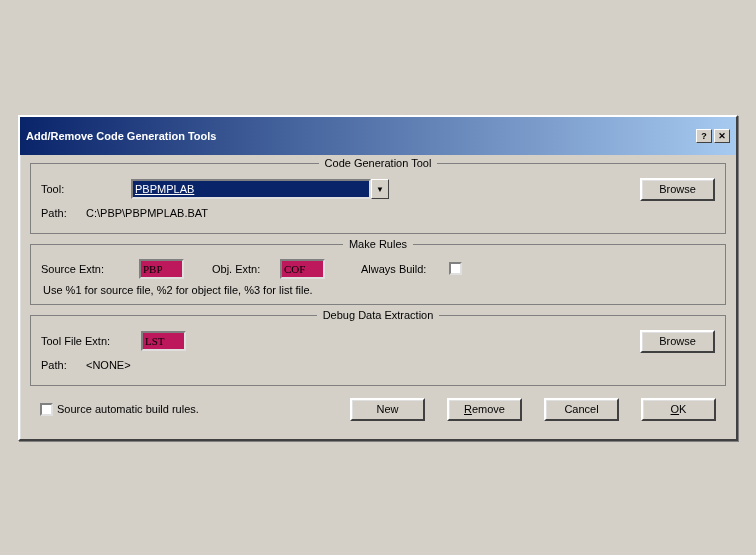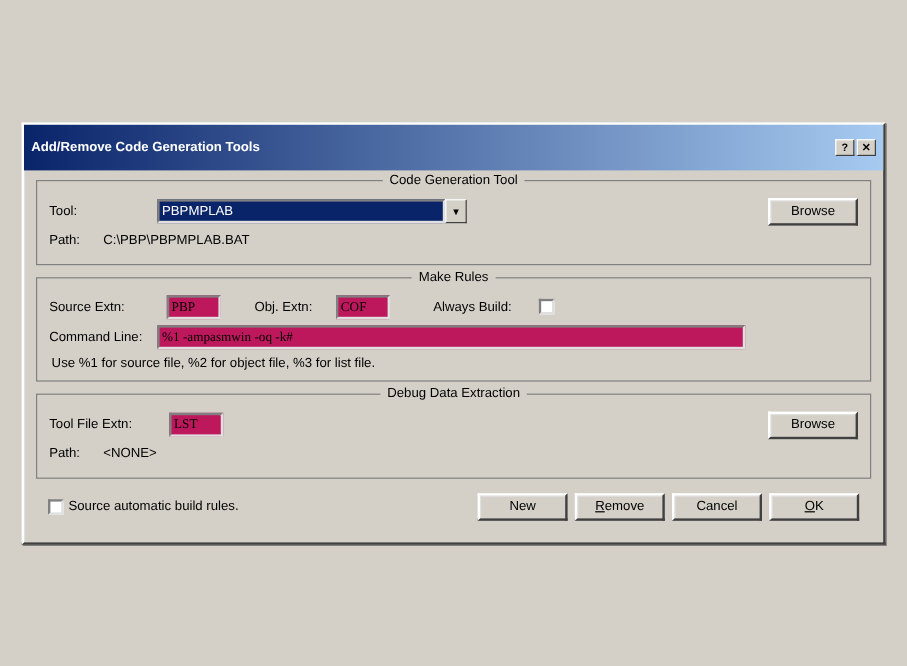--- a/index.html
+++ b/index.html
@@ -124,20 +124,21 @@
       border-left-color: #808080;
       border-right-color: #dfdfdf;
       border-bottom-color: #dfdfdf;
       background: #0a246a;
       color: #fff;
       font-size: 11px;
       font-family: "Tahoma", Arial, sans-serif;
       padding: 0 2px;
       outline: none;
       width: 240px;
+      text-decoration: underline;
     }
 
     .combo-btn {
       width: 18px;
       height: 20px;
       background: #d4d0c8;
       border: 1px solid;
       border-top-color: #fff;
       border-left-color: #fff;
       border-right-color: #404040;
@@ -209,21 +210,21 @@
 
     .bottom-bar {
       display: flex;
       align-items: center;
       justify-content: space-between;
       padding: 6px 10px 8px 10px;
     }
 
     .bottom-buttons {
       display: flex;
-      gap: 6px;
+      gap: 22px;
     }
 
     
     .ul { text-decoration: underline; }
 
     
     .section-group {
       border: 1px solid #808080;
       position: relative;
       margin-bottom: 10px;
@@ -322,24 +323,20 @@
         <span style="width:12px;"></span>
         <span class="obj-label">
           <span>Obj. Extn:</span>
         </span>
         <input class="input-text" type="text" style="width: 45px;" value="COF">
         <span style="width:20px;"></span>
         <span class="always-build-label">Always Build:</span>
         <div class="checkbox-light"></div>
       </div>
 
-      <div class="form-row">
-        <span class="form-label">Command Line:</span>
-        <input class="input-text" type="text" style="width: 490px;" value="%1 -ampasmwin -oq -k#">
-      </div>
 
       <div class="hint-text">Use %1 for source file, %2 for object file, %3 for list file.</div>
     </div>
 
     <div class="section-group" style="margin-bottom:6px;">
       <div class="section-title">
         <span class="section-title-text">Debug Data Extraction</span>
       </div>
 
       <div class="form-row">

